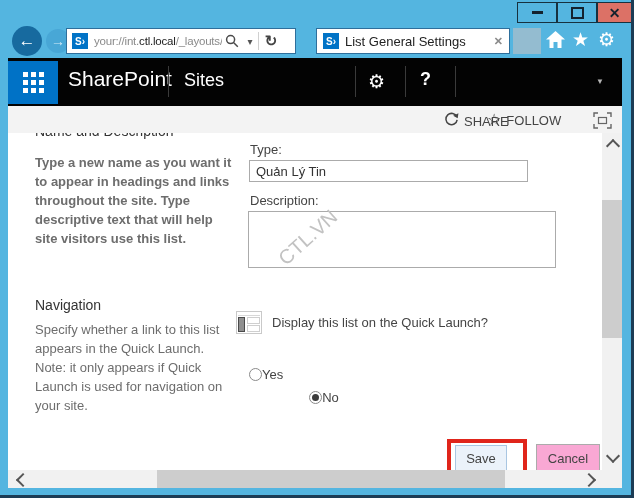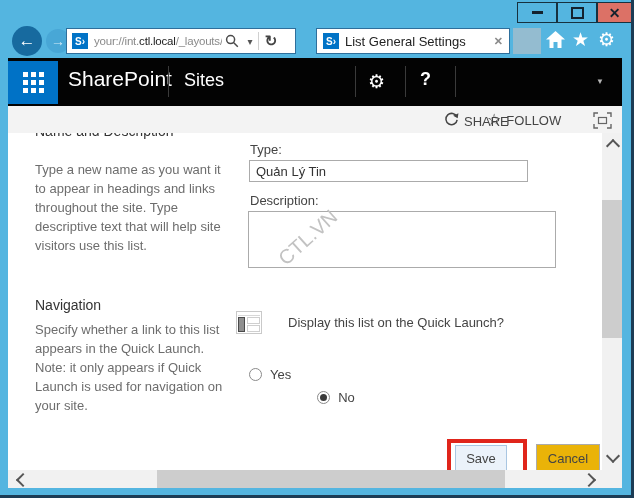--- a/index.html
+++ b/index.html
@@ -58,47 +58,47 @@
   .share-grp{left:444px;}
   .follow-grp{left:487px;}
   .follow-star{font-size:16px;color:#444;line-height:1;}
   .focusbtn{left:593px;top:112px;}
 
   
   .content{left:8px;top:133px;width:594px;height:337px;background:#fff;}
   .cutheading{left:35px;top:133px;width:200px;height:8px;overflow:hidden;}
   .cutheading span{display:block;margin-top:-10px;font-size:14px;color:#333;}
   .ldesc{left:35px;width:197px;font-size:13px;line-height:19px;color:#6d6d6d;}
-  .p1{top:160px;}
+  .p1{top:153px;font-weight:bold;}
   .navhead{left:35px;top:297px;font-size:14px;color:#333;}
   .p2{top:320px;}
   .flabel{font-size:13px;color:#444;}
   .name-label{left:250px;top:142px;}
   .name-input{left:249px;top:160px;width:279px;height:22px;border:1px solid #ababab;
               font-size:13px;padding:0 6px;box-sizing:border-box;font-family:"Liberation Sans",sans-serif;color:#333;}
   .desc-label{left:250px;top:193px;}
   .desc-area{left:248px;top:211px;width:308px;height:57px;border:1px solid #ababab;
              box-sizing:border-box;resize:none;font-family:"Liberation Sans",sans-serif;background:#fff;}
   .watermark{left:252px;top:226px;width:112px;text-align:center;font-size:20px;color:#c2c2c2;
              transform:rotate(-42deg);pointer-events:none;}
   .qlicon{left:236px;top:311px;}
-  .question{left:272px;top:315px;font-size:13px;color:#444;margin-left:16px;}
+  .question{left:272px;top:315px;font-size:13px;color:#444;}
   .radio-row{left:249px;top:343px;display:flex;align-items:center;gap:8px;font-size:13px;color:#444;}
   .radio{width:13px;height:13px;border:1px solid #8a8a8a;border-radius:50%;background:#fff;
          display:inline-flex;align-items:center;justify-content:center;box-sizing:border-box;}
   .radio.checked::after{content:"";width:7px;height:7px;border-radius:50%;background:#3b3b3b;}
-  .opt{display:flex;align-items:center;gap:8px;}
+  .opt{display:flex;align-items:center;gap:0;}
   .opt + .opt{margin-left:18px;margin-top:47px;}
 
   
   .red-annot{left:447px;top:439px;width:80px;height:38px;border:4px solid #e0251b;box-sizing:border-box;}
   .btn{position:absolute;display:flex;align-items:center;justify-content:center;
        font-size:13px;color:#444;box-sizing:border-box;}
   .save{left:455px;top:445px;width:52px;height:26px;background:#ebf2fa;border:1px solid #a9c6e2;}
-  .cancel{left:536px;top:444px;width:64px;height:28px;background:#eab308;border:1px solid #ababab;}
+  .cancel{left:536px;top:444px;width:64px;height:28px;background:#f9a8d4;border:1px solid #ababab;}
 
   
   .vscroll{left:602px;top:133px;width:20px;height:337px;background:#f1f1f1;}
   .vthumb{left:602px;top:200px;width:20px;height:138px;background:#cdcdcd;}
   .hscroll{left:8px;top:470px;width:594px;height:18px;background:#f1f1f1;}
   .hthumb{left:157px;top:470px;width:348px;height:18px;background:#cdcdcd;}
   .corner{left:602px;top:470px;width:20px;height:18px;background:#f1f1f1;}
   .chev{position:absolute;width:8px;height:8px;border:solid #555;border-width:2px 2px 0 0;}
   .chev.up{transform:rotate(-45deg);}
   .chev.down{transform:rotate(135deg);}

